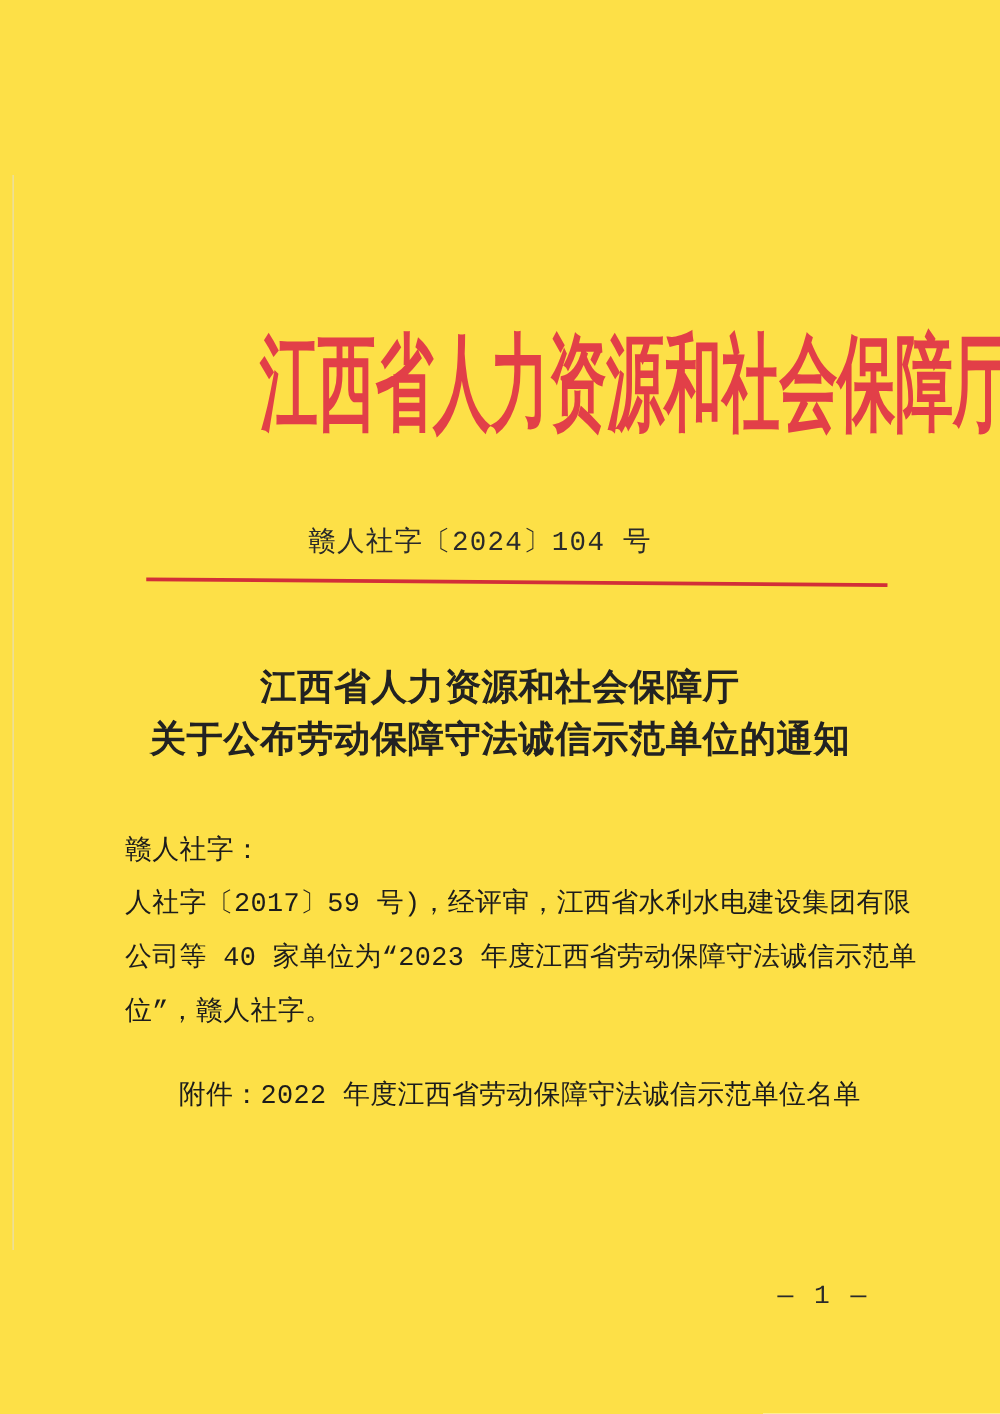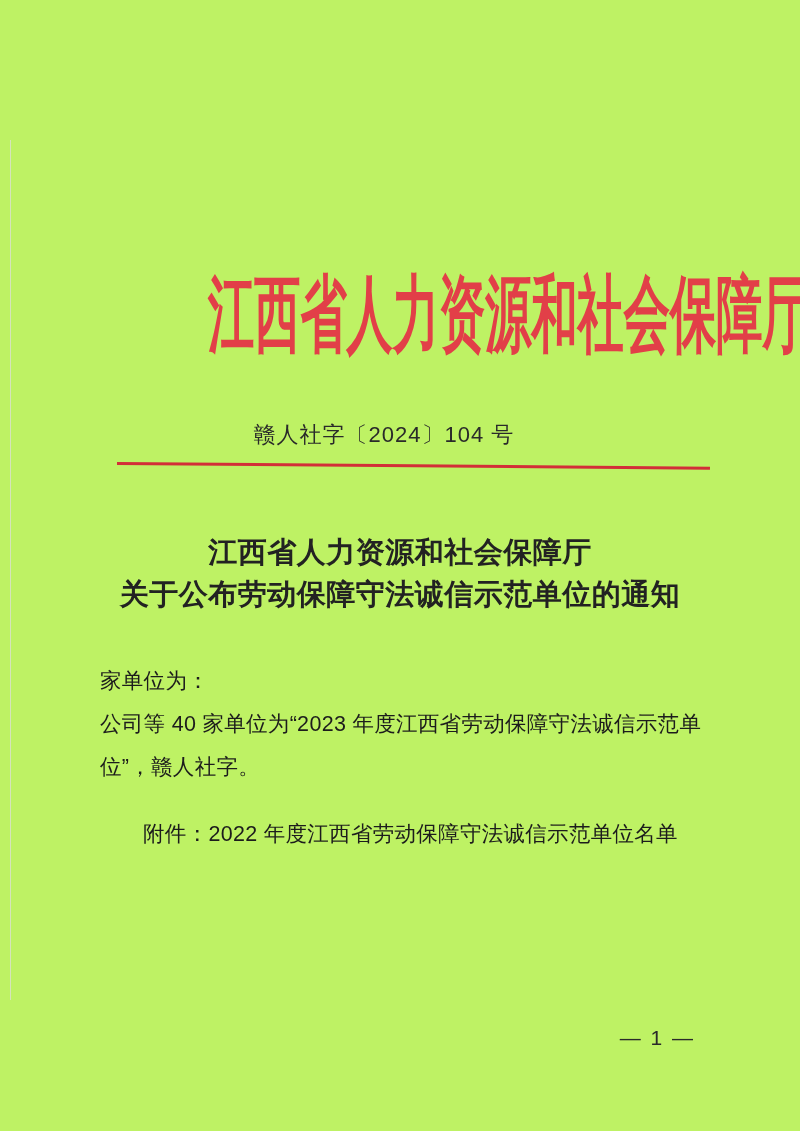--- a/index.html
+++ b/index.html
@@ -2,23 +2,23 @@
 <html><head>
 <meta charset="utf-8">
 <style>
   * { margin: 0; padding: 0; box-sizing: border-box; }
   html, body { background: #ffffff; }
   .page {
     position: relative;
     width: 800px;
     height: 1131px;
     margin: 0 auto;
-    background: #bef264;
+    background: #fde047;
     overflow: hidden;
-    font-family: Liberation Sans, sans-serif;
+    font-family: Liberation Mono, monospace;
     color: #1e1e1e;
     padding-left: 16px;
   }
   
   .scan-edge {
     position: absolute;
     left: 10px;
     top: 140px;
     width: 1px;
     height: 860px;
@@ -116,21 +116,22 @@
   <div class="doc-number">赣人社字〔2024〕104 号</div>
 
   <div class="red-rule"></div>
 
   <div class="notice-title">
     <div>江西省人力资源和社会保障厅</div>
     <div>关于公布劳动保障守法诚信示范单位的通知</div>
   </div>
 
   <div class="body-block">
-    <div class="body-line">家单位为：</div>
+    <div class="body-line">赣人社字：</div>
+    <div class="body-line">人社字〔2017〕59 号)，经评审，江西省水利水电建设集团有限</div>
     <div class="body-line">公司等 40 家单位为“2023 年度江西省劳动保障守法诚信示范单</div>
     <div class="body-line">位”，赣人社字。</div>
     <div class="body-line indent attachment-line">附件：2022 年度江西省劳动保障守法诚信示范单位名单</div>
   </div>
 
   <div class="page-number">— 1 —</div>
 
 </div>
 
 </body></html>

